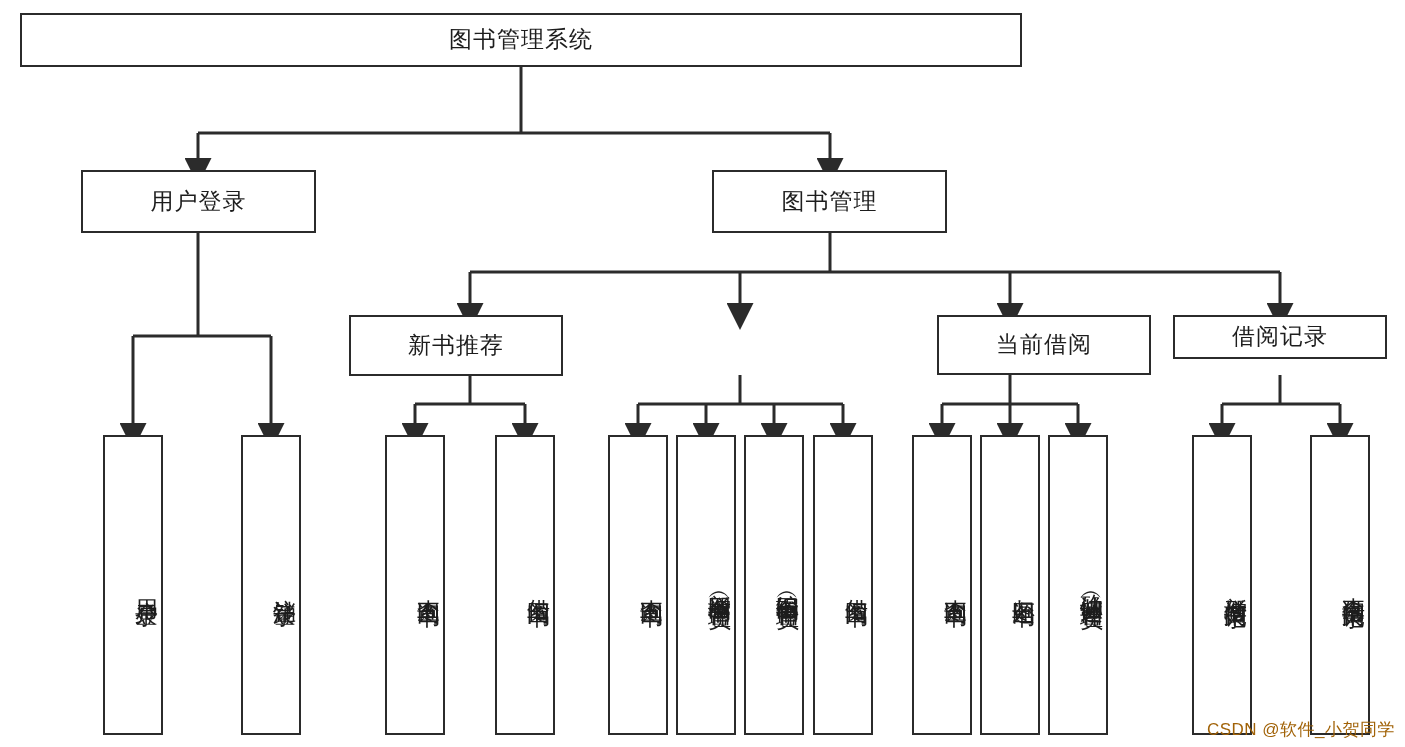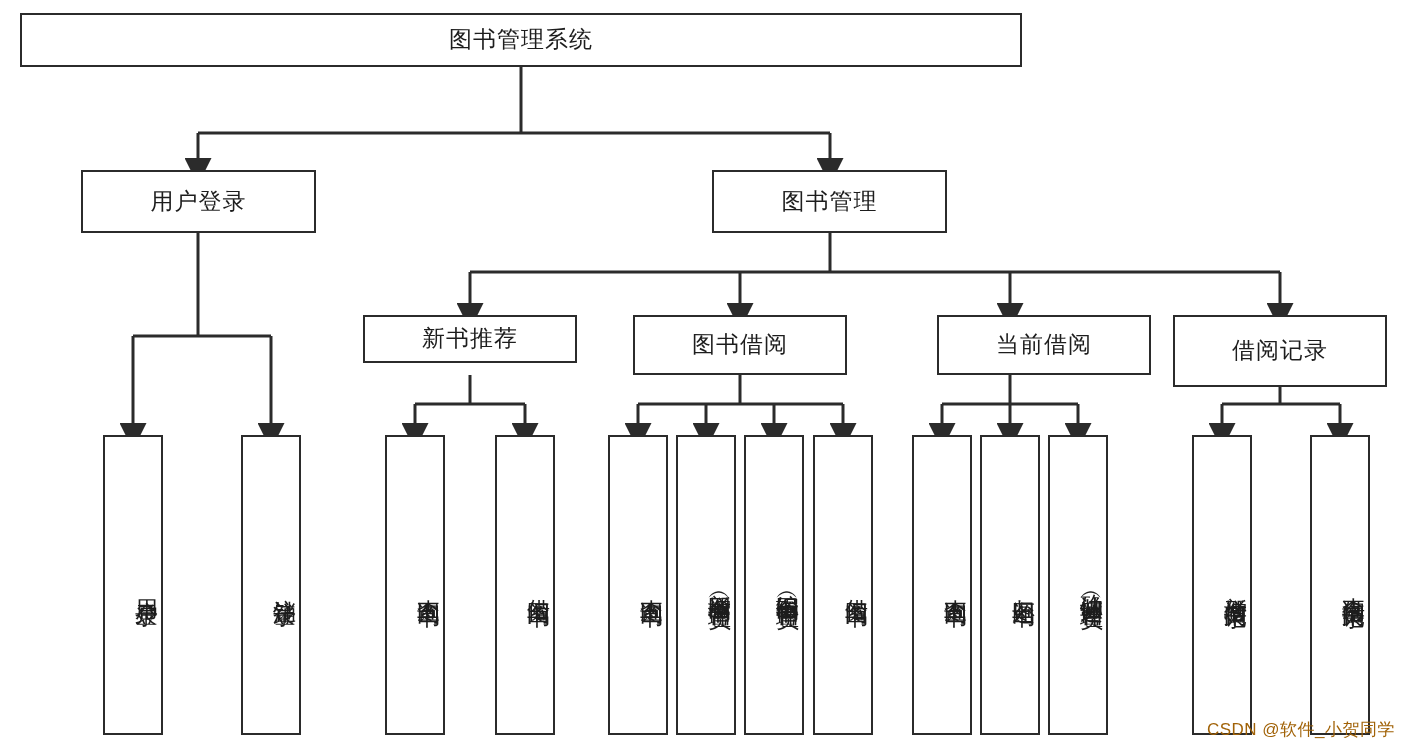--- a/index.html
+++ b/index.html
@@ -129,30 +129,27 @@
     <span>图书管理系统</span>
   </div>
 
   <div class="node horiz" style="left:81px; top:170px; width:235px; height:63px;">
     <span>用户登录</span>
   </div>
   <div class="node horiz" style="left:712px; top:170px; width:235px; height:63px;font-family:Liberation Serif, serif;">
     <span>图书管理</span>
   </div>
 
-  <div class="node horiz" style="left:363px; top:315px; width:214px; height:48px;">
+  <div class="node horiz" style="left:349px; top:315px; width:214px; height:61px;">
     <span>新书推荐</span>
-  </div>
-  <div class="node horiz" style="left:633px; top:315px; width:214px; height:60px;">
-    <span>图书借阅</span>
   </div>
   <div class="node horiz" style="left:903px; top:315px; width:214px; height:60px;margin-left:34px;">
     <span>当前借阅</span>
   </div>
-  <div class="node horiz" style="left:1173px; top:315px; width:214px; height:72px;justify-content:center;">
+  <div class="node horiz" style="left:1173px; top:315px; width:214px; height:44px;justify-content:center;">
     <span>借阅记录</span>
   </div>
 
   <div class="node vert" style="left:103px; top:435px; width:60px; height:300px;">
     <span>用户登录</span>
   </div>
   <div class="node vert" style="left:241px; top:435px; width:60px; height:300px;">
     <span>注销登录</span>
   </div>
 

